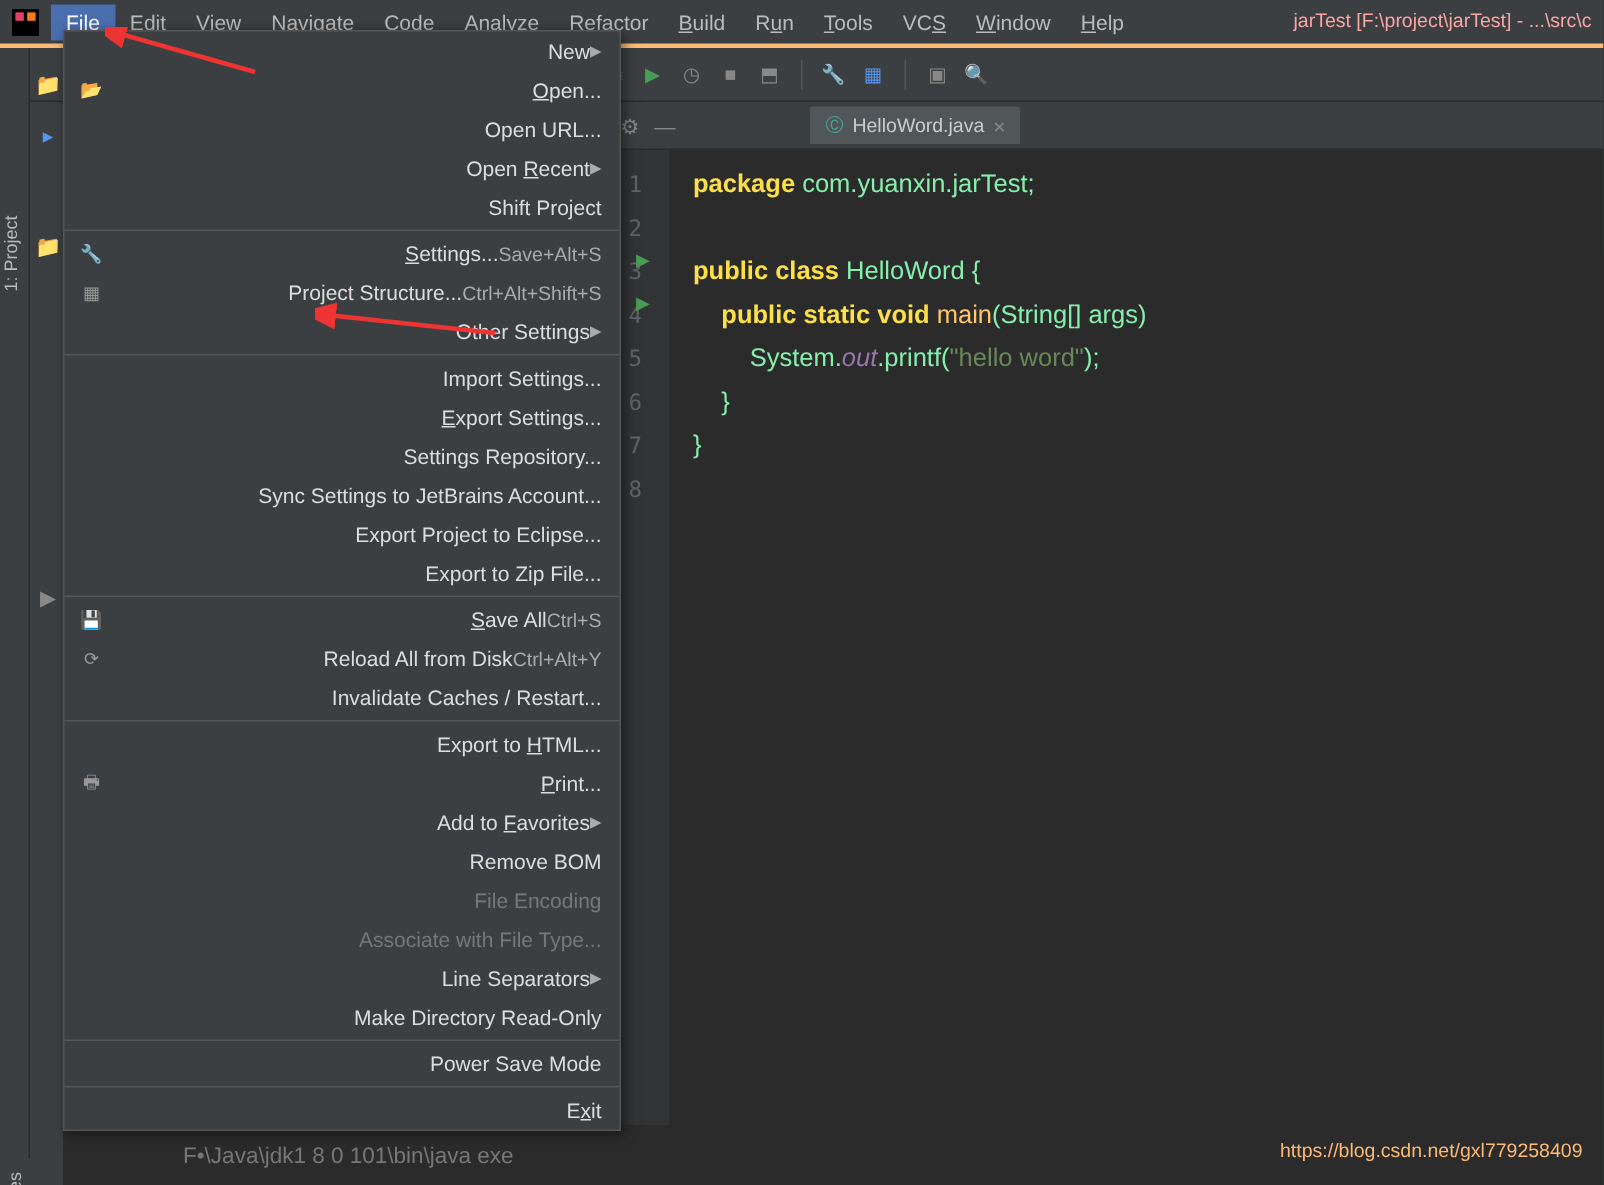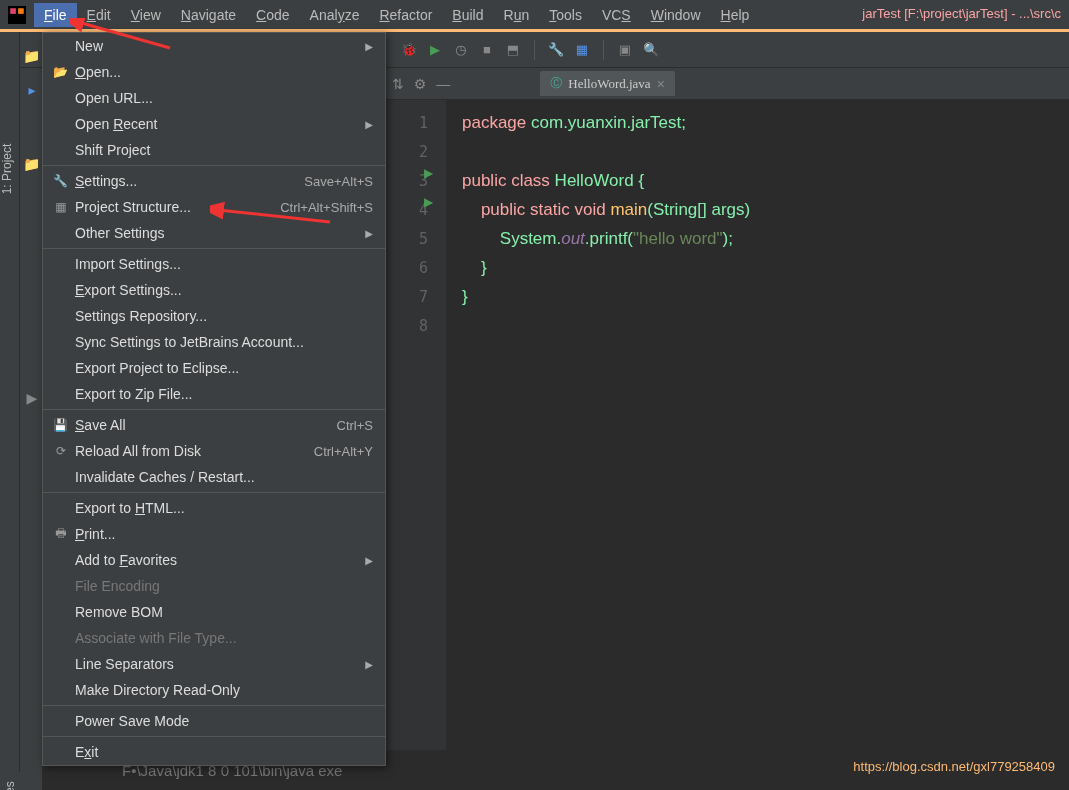--- a/index.html
+++ b/index.html
@@ -11,40 +11,40 @@
 .underline { text-decoration:underline; }
 .title-right { position:absolute; right:8px; top:6px; font-size:13px; color:#fca5a5; }
 .toolbar { height:36px; background:#3c3f41; display:flex; align-items:center; padding-left:400px; gap:8px; border-bottom:1px solid #2b2b2b; }
 .toolbar .sep { width:1px; height:20px; background:#555; margin:0 4px; }
 .tb-icon { width:18px; height:18px; display:flex; align-items:center; justify-content:center; color:#888; cursor:pointer; }
 .left-strip { position:absolute; left:0; top:32px; width:20px; height:740px; background:#3c3f41; border-right:1px solid #2b2b2b; }
 .vtext { transform:rotate(-90deg); transform-origin:center; white-space:nowrap; position:absolute; top:130px; left:-18px; font-size:12px; color:#bbb; }
 .vtext2 { transform:rotate(-90deg); position:absolute; top:760px; left:-8px; font-size:12px; color:#bbb; white-space:nowrap; }
 .side-icons { position:absolute; left:20px; top:40px; width:24px; display:flex; flex-direction:column; gap:18px; align-items:center; padding-top:8px; }
 .side-icons div { color:#777; font-size:14px; }
-.dropdown { position:absolute; left:42px; top:32px; width:344px; background:#3c3f41; border:1px solid #555; box-shadow:2px 2px 8px rgba(0,0,0,0.5); z-index:100; }
+.dropdown { position:absolute; left:42px; top:20px; width:372px; background:#3c3f41; border:1px solid #555; box-shadow:2px 2px 8px rgba(0,0,0,0.5); z-index:100;text-align:right; }
 .dd-item { display:flex; align-items:center; height:26px; padding:0 12px 0 8px; cursor:pointer; font-size:14px; color:#ddd; }
 .dd-item.disabled { color:#777; }
 .dd-item .icn { width:20px; display:flex; justify-content:center; color:#999; font-size:12px; }
 .dd-item .lbl { flex:1; padding-left:4px; }
 .dd-item .sc { color:#aaa; font-size:13px; }
 .dd-item .arrow { color:#aaa; font-size:10px; }
 .dd-sep { height:1px; background:#555; margin:2px 0; }
 .editor-area { position:absolute; left:386px; top:100px; right:0; bottom:40px; background:#2b2b2b; }
 .panel-bar { position:absolute; left:386px; top:68px; right:0; height:32px; background:#3c3f41; border-bottom:1px solid #2b2b2b; display:flex; align-items:center; padding:0 6px; gap:10px; }
 .panel-bar .picon { color:#888; font-size:14px; cursor:pointer; }
 .tab { display:flex; align-items:center; gap:6px; background:#515658; padding:4px 10px; border-radius:2px 2px 0 0; margin-left:80px; }
 .tab .cicon { color:#4a9; font-size:12px; }
-.tab .tname { color:#ccc; font-size:13px;font-family:Liberation Serif, serif; }
+.tab .tname { color:#ccc; font-size:13px; }
 .tab .close { color:#888; font-size:14px; cursor:pointer; }
 .gutter { position:absolute; left:0; top:0; width:60px; background:#313335; height:100%; padding-top:8px; }
 .gutter .ln { height:29px; display:flex; align-items:center; justify-content:flex-end; padding-right:18px; color:#606366; font-size:15px; font-family:Consolas,monospace; }
 .gutter .mark { position:absolute; color:#499c54; font-size:12px; }
 .code { position:absolute; left:76px; top:8px; font-family:Consolas,"Courier New",monospace; font-size:17px; line-height:29px; white-space:pre; }
-.kw { color:#fca5a5; }
+.kw { color:#fde047;font-weight:bold; }
 .mth { color:#ffc66d; }
 .str { color:#6a8759; }
 .fld { color:#9876aa; font-style:italic; }
 .plain { color:#86efac; }
 .bottom { position:absolute; left:42px; bottom:0; right:0; height:40px; background:#2b2b2b; display:flex; align-items:center; padding-left:80px; color:#777; font-family:Consolas,monospace; font-size:15px; }
 .watermark { position:absolute; right:14px; bottom:16px; color:#fdba74; font-size:13px; }
 .arrow-red1 { position:absolute; left:70px; top:18px; z-index:200; pointer-events:none; }
 .arrow-red2 { position:absolute; left:210px; top:200px; z-index:200; pointer-events:none; }
 .r-char { position:absolute; left:42px; top:750px; color:#bbb; font-size:13px; }
 </style>
@@ -187,27 +187,27 @@
     </div>
     <div class="dd-item">
       <span class="icn">🖶</span>
       <span class="lbl"><span class="underline">P</span>rint...</span>
     </div>
     <div class="dd-item">
       <span class="icn"></span>
       <span class="lbl">Add to <span class="underline">F</span>avorites</span>
       <span class="arrow">▶</span>
     </div>
+    <div class="dd-item">
+      <span class="icn"></span>
+      <span class="lbl">Remove BOM</span>
+    </div>
     <div class="dd-item disabled">
       <span class="icn"></span>
       <span class="lbl">File Encoding</span>
-    </div>
-    <div class="dd-item">
-      <span class="icn"></span>
-      <span class="lbl">Remove BOM</span>
     </div>
     <div class="dd-item disabled">
       <span class="icn"></span>
       <span class="lbl">Associate with File Type...</span>
     </div>
     <div class="dd-item">
       <span class="icn"></span>
       <span class="lbl">Line Separators</span>
       <span class="arrow">▶</span>
     </div>

